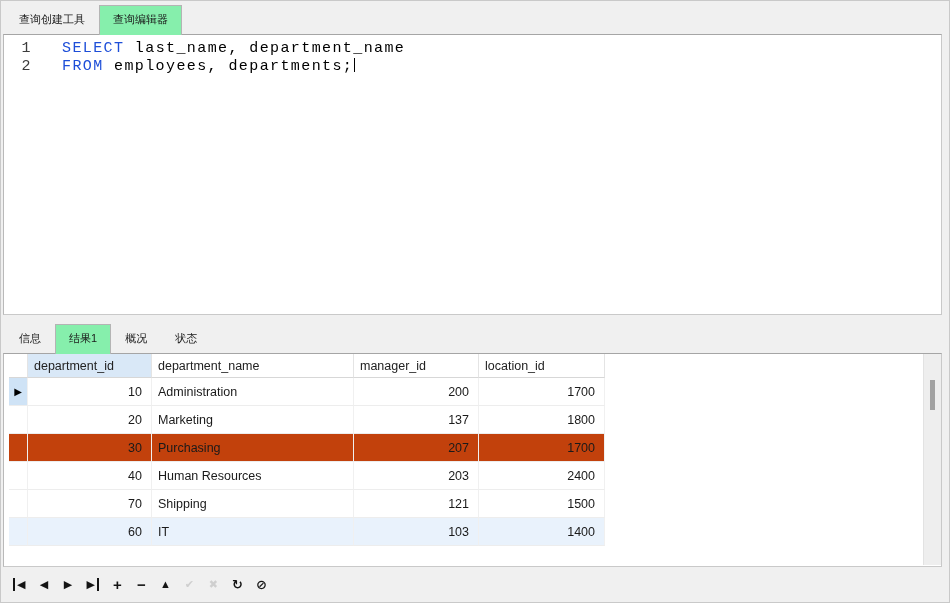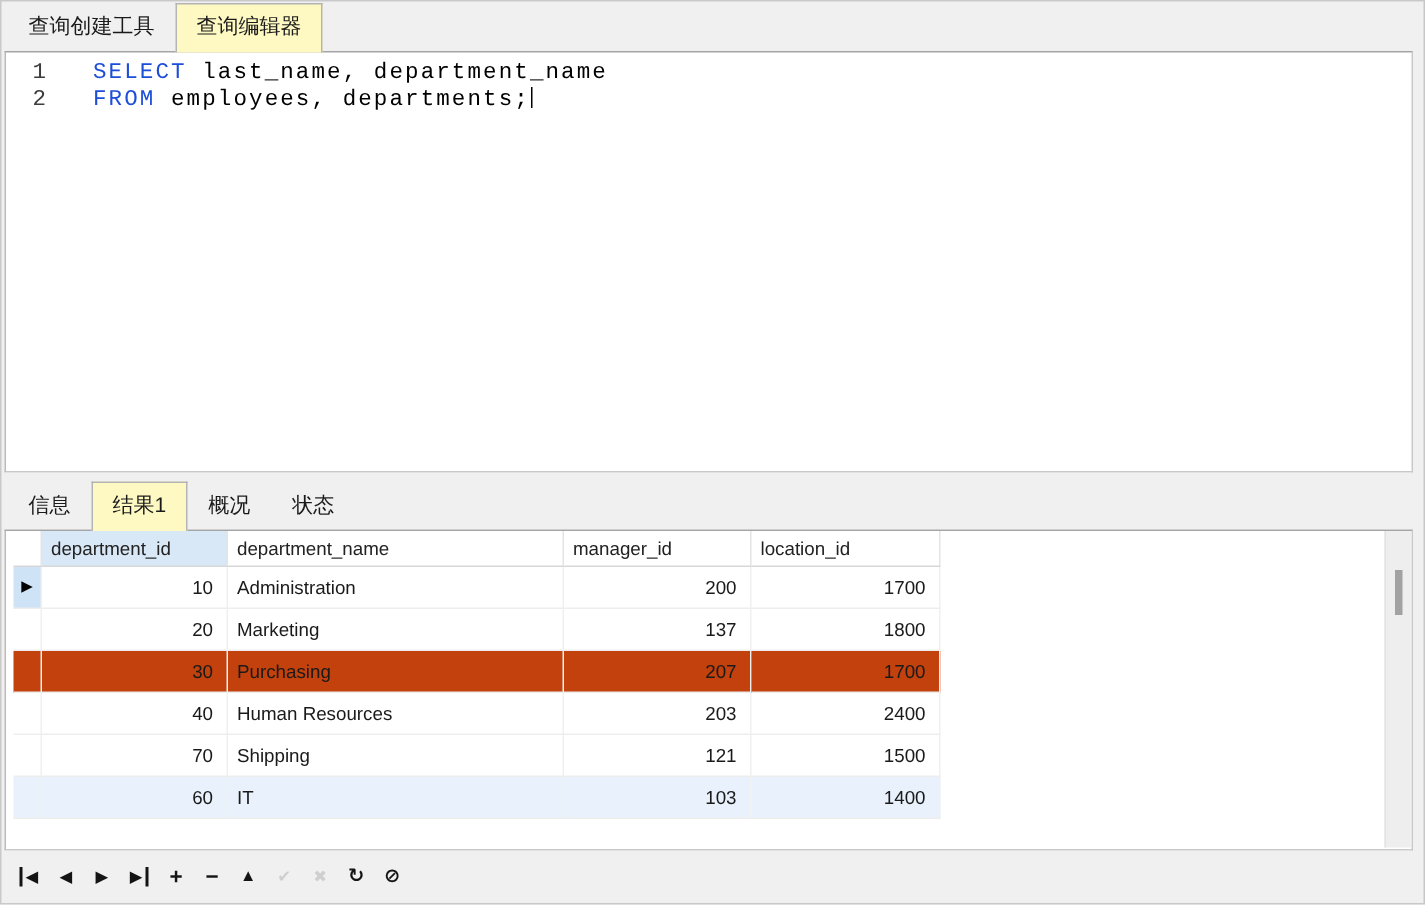--- a/index.html
+++ b/index.html
@@ -9,25 +9,25 @@
   .window {
     position:relative; width:950px; height:603px;
     background:#f0f0f0; border:1px solid #c9c9c9; overflow:hidden;
   }
 
   
   .tabbar { position:absolute; display:flex; align-items:flex-end; z-index:3; }
   .tabbar.top { left:4px; top:2px; height:31px; }
   .tabbar.result { left:4px; top:321px; height:31px; }
   .tab {
-    padding:6px 13px 6px 13px; font-size:14px; color:#1a1a1a;
+    padding:6px 13px 6px 13px; font-size:11px; color:#1a1a1a;
     white-space:nowrap; cursor:default; border:1px solid transparent;
   }
   .tab.active {
-    background:#fef9c3; border:1px solid #b4b4b4; border-bottom:none;
+    background:#86efac; border:1px solid #b4b4b4; border-bottom:none;
     margin-bottom:-1px; padding-bottom:8px; position:relative; z-index:4;
   }
 
   
   .editor-panel {
     position:absolute; left:2px; right:7px; top:33px; height:281px;
     background:#ffffff;
     border:1px solid #c9c9c9; border-top-color:#a5a5a5; border-left-color:#b9b9b9;
   }
   .code-area {
@@ -56,21 +56,21 @@
   .grid-row, .grid-header { display:flex; }
   .grid-header { height:24px; }
   .grid-row { height:28px; }
   .cell, .hcell {
     display:flex; align-items:center; overflow:hidden; white-space:nowrap;
   }
   .hcell { border-bottom:1px solid #d7d7d7; border-right:1px solid #e4e4e4; color:#222; }
   .cell { border-bottom:1px solid #ededed; border-right:1px solid #f0f0f0; }
   .c-sel { width:19px; flex-shrink:0; justify-content:center; }
   .c-dept-id { width:124px; flex-shrink:0; }
-  .c-dept-name { width:224px; flex-shrink:0; }
+  .c-dept-name { width:202px; flex-shrink:0; }
   .c-mgr-id { width:125px; flex-shrink:0; }
   .c-loc-id { width:126px; flex-shrink:0; }
   .num { justify-content:flex-end; padding-right:9px; }
   .txt { justify-content:flex-start; padding-left:6px; }
   .hcell.hl { background:#d9e8f7; }
   .row-marker { font-size:10px; color:#000; line-height:1; }
   .sel-current { background:#cfe3f6; }
   .row-shade-gray { background:#c2410c; }
   .row-shade-blue { background:#e9f2fc; }
 

